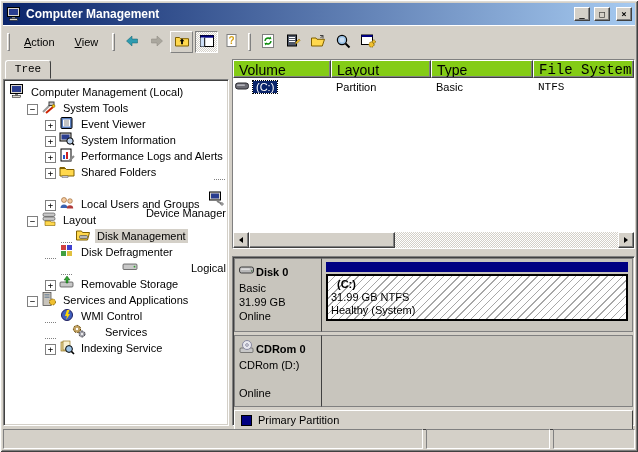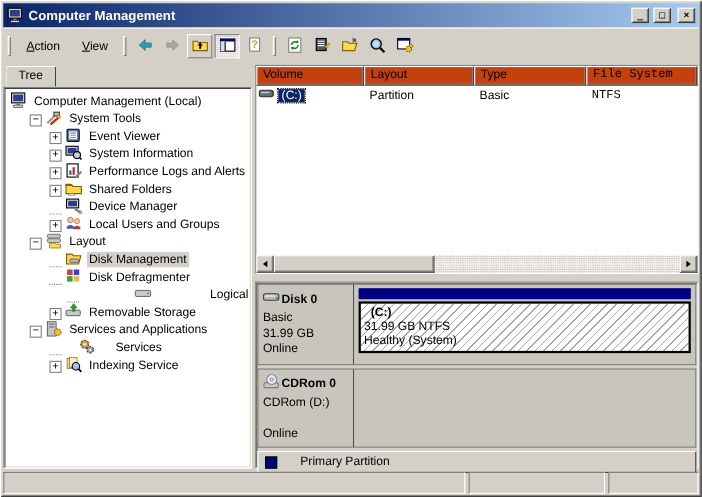--- a/index.html
+++ b/index.html
@@ -25,39 +25,39 @@
   .tb-btn{width:23px;height:22px;background:none;border:1px solid transparent;padding:2px;
     display:inline-flex;align-items:center;justify-content:center;margin:0 1px;}
   .tb-btn svg{width:16px;height:16px;}
   .tb-btn.framed{border-color:#fff #808080 #808080 #fff;}
   .tb-btn.pressed{border-color:#808080 #fff #fff #808080;
     background:repeating-conic-gradient(#fff 0 25%,#D4D0C8 0 50%) 0 0/2px 2px;}
   .tb-group{display:inline-flex;align-items:center;}
   
   .main{flex:1;display:flex;gap:3px;margin-top:1px;min-height:0;}
   .left-pane{width:226px;flex:0 0 226px;display:flex;flex-direction:column;}
-  .tabrow{height:20px;flex:0 0 20px;display:flex;padding-left:2px;align-items:flex-end;}
+  .tabrow{height:20px;flex:0 0 20px;display:flex;padding-left:2px;align-items:flex-end;font-family:Liberation Mono, monospace;}
   .tab{width:46px;height:19px;font-size:11px;text-align:center;background:#D4D0C8;
     border:1px solid;border-color:#fff #404040 #D4D0C8 #fff;border-radius:3px 3px 0 0;padding-top:2px;}
   .sunken{border-top:1px solid #808080;border-left:1px solid #808080;border-bottom:1px solid #fff;
     border-right:1px solid #fff;box-shadow:inset 1px 1px 0 #404040,inset -1px -1px 0 #D4D0C8;}
   .treebox{flex:1;background:#fff;overflow:hidden;padding:3px 0 0 1px;}
   .tree-row{height:16px;display:flex;align-items:flex-end;font-size:11px;white-space:nowrap;color:#000;}
   .expander{width:11px;height:11px;flex:0 0 11px;border:1px solid #808080;background:#fff;margin-right:3px;
     font-size:9px;line-height:9px;text-align:center;font-family:"DejaVu Sans Mono",monospace;}
   .stub{width:11px;height:0;flex:0 0 11px;border-top:1px dotted #808080;margin-right:3px;}
   .tree-icon{width:16px;height:16px;flex:0 0 16px;margin-right:4px;}
   .tree-icon svg{width:16px;height:16px;}
   .tree-label{padding:1px 2px;}
   .tree-label.selected{background:#D4D0C8;}
   
   .right-pane{flex:1;display:flex;flex-direction:column;min-width:0;}
   .listview{height:190px;flex:0 0 190px;background:#fff;display:flex;flex-direction:column;}
   .lv-header{display:flex;height:18px;flex:0 0 18px;}
-  .hcell{font-size:11px;padding:1px 5px;background:#c2410c;border:1px solid;
+  .hcell{font-size:14px;padding:1px 5px;background:#84cc16;border:1px solid;
     border-color:#fff #404040 #404040 #fff;box-shadow:inset -1px -1px 0 #808080;white-space:nowrap;overflow:hidden;}
   .c0{width:98px;flex:0 0 98px;} .c1{width:100px;flex:0 0 100px;} .c2{width:102px;flex:0 0 102px;} .c3{flex:1;font-family:Liberation Mono, monospace;}
   .lv-body{flex:1;background:#fff;overflow:hidden;}
   .lv-row{display:flex;height:17px;align-items:center;font-size:11px;}
   .lv-cell{padding:0 5px;white-space:nowrap;}
   .vol-cell{display:flex;align-items:center;padding:0 0 0 2px;}
   .vol-cell svg{width:16px;height:16px;margin-right:2px;}
   .sel-chip{background:#0A246A;color:#fff;padding:0 3px;outline:1px dotted #000;}
   .lv-hscroll{height:16px;flex:0 0 16px;display:flex;
     background:repeating-conic-gradient(#fff 0 25%,#D4D0C8 0 50%) 0 0/2px 2px;}
@@ -78,21 +78,21 @@
   .disk-name{font-weight:bold;display:flex;align-items:center;}
   .disk-name svg{width:16px;height:16px;margin-right:1px;}
   .disk-line{min-height:14px;}
   .disk-area{flex:1;background:#C8C5BD;border:1px solid #808080;border-left:none;padding:2px 3px;min-width:0;}
   .part-strip{height:10px;margin:1px 1px 2px 1px;}
   .part-box{height:47px;margin:0 1px;border:2px solid #000;font-size:11px;line-height:13px;padding-top:2px;
     background:repeating-linear-gradient(135deg,#ffffff 0px,#ffffff 4.5px,#a8a8a8 4.5px,#a8a8a8 5.5px);}
   .part-name{font-weight:bold;padding-left:9px;}
   .part-line{padding-left:3px;}
   .legend-bar{margin-top:auto;height:20px;flex:0 0 20px;background:#D4D0C8;border:1px solid;
-    border-color:#fff #404040 #404040 #fff;display:flex;align-items:center;padding-left:6px;gap:21px;text-align:right;}
+    border-color:#fff #404040 #404040 #fff;display:flex;align-items:center;padding-left:6px;gap:6px;text-align:right;}
   .swatch{width:11px;height:11px;border:1px solid #000;}
   .legend-label{font-size:11px;}
   
   .statusbar{height:20px;flex:0 0 20px;display:flex;gap:3px;margin-top:3px;}
   .seg{border-top:1px solid #808080;border-left:1px solid #808080;border-bottom:1px solid #fff;
     border-right:1px solid #fff;font-size:11px;padding:1px 4px;}
   .seg1{flex:1;} .seg2{width:124px;flex:0 0 124px;} .seg3{width:82px;flex:0 0 82px;}
 </style>
 </head>
 <body>
@@ -253,21 +253,21 @@
           </div>
           <div class="tree-row" style="padding-left: 40px;">
             <span class="expander">+</span>
             <span class="tree-icon"><svg viewBox="0 0 16 16">
                 <path d="M1 5 h5 l1.5 1.5 H15 V13 H1 z" fill="#ffd84d" stroke="#806000"></path>
                 <path d="M1 4.5 h4.5 l1 1 h-5.5 z" fill="#ffd84d" stroke="#806000"></path>
                 <path d="M3 13 h6 v1.5 h-6 z" fill="#e8e8ff" stroke="#555" stroke-width=".5"></path>
               </svg></span>
             <span class="tree-label">Shared Folders</span>
           </div>
-          <div class="tree-row" style="padding-left: 40px;">
+          <div class="tree-row" style="padding-left: 40px; flex-direction: column;">
             <span class="stub"></span>
             <span class="tree-icon"><svg viewBox="0 0 16 16">
                 <rect x="1.5" y="2" width="11" height="8" fill="#dcd8d0" stroke="#000"></rect>
                 <rect x="3" y="3.5" width="8" height="5" fill="#2a3d8f"></rect>
                 <path d="M9 11 l5 3" stroke="#808080" stroke-width="2"></path>
                 <circle cx="14" cy="14" r="1.3" fill="#c0c0c0" stroke="#404040" stroke-width=".5"></circle>
               </svg></span>
             <span class="tree-label">Device Manager</span>
           </div>
           <div class="tree-row" style="padding-left: 40px;">
@@ -282,21 +282,21 @@
           </div>
           <div class="tree-row" style="padding-left: 22px;">
             <span class="expander">−</span>
             <span class="tree-icon"><svg viewBox="0 0 16 16">
                 <rect x="2" y="2" width="12" height="3.4" rx="1.5" fill="#c8c8c8" stroke="#404040" stroke-width=".6"></rect>
                 <rect x="2" y="6" width="12" height="3.4" rx="1.5" fill="#c8c8c8" stroke="#404040" stroke-width=".6"></rect>
                 <path d="M4 10 h5 l1 1 h4 v3.5 H4 z" fill="#ffd84d" stroke="#806000" stroke-width=".6"></path>
               </svg></span>
             <span class="tree-label">Layout</span>
           </div>
-          <div class="tree-row" style="padding-left: 40px;">
+          <div class="tree-row" style="padding-left: 56px;">
             <span class="stub"></span>
             <span class="tree-icon"><svg viewBox="0 0 16 16">
                 <path d="M1.5 4 h5 l1 1.5 h7 l-2 7.5 H1.5 z" fill="#ffd84d" stroke="#806000"></path>
                 <rect x="4.5" y="8.5" width="8" height="3" rx="1" fill="#b8b8b8" stroke="#404040" stroke-width=".6"></rect>
               </svg></span>
             <span class="tree-label selected">Disk Management</span>
           </div>
           <div class="tree-row" style="padding-left: 40px;">
             <span class="stub"></span>
             <span class="tree-icon"><svg viewBox="0 0 16 16">
@@ -325,20 +325,28 @@
           </div>
           <div class="tree-row" style="padding-left: 22px;">
             <span class="expander">−</span>
             <span class="tree-icon"><svg viewBox="0 0 16 16">
                 <rect x="2" y="1.5" width="8" height="13" fill="#c8c4bc" stroke="#404040" stroke-width=".7"></rect>
                 <rect x="3.5" y="3" width="5" height="1.5" fill="#8090a0"></rect>
                 <rect x="3.5" y="5.5" width="5" height="1.5" fill="#8090a0"></rect>
                 <circle cx="11.5" cy="11" r="3" fill="#f0c030" stroke="#806000" stroke-dasharray="1.5 1"></circle>
               </svg></span>
             <span class="tree-label">Services and Applications</span>
+          </div>
+          <div class="tree-row" style="padding-left: 40px;">
+            <span class="stub"></span>
+            <span class="tree-icon"><svg viewBox="0 0 16 16">
+                <circle cx="8" cy="8" r="5.5" fill="#4060c0" stroke="#202060"></circle>
+                <path d="M8 3 L6 9 h2 l-1 4 4-6 h-2 l1.5-4 z" fill="#ffd700"></path>
+              </svg></span>
+            <span class="tree-label">WMI Control</span>
           </div>
           <div class="tree-row" style="padding-left: 40px; gap: 12px;">
             <span class="stub"></span>
             <span class="tree-icon"><svg viewBox="0 0 16 16">
                 <circle cx="6" cy="6" r="3.6" fill="#c0a060" stroke="#604000" stroke-dasharray="2 1.2"></circle>
                 <circle cx="6" cy="6" r="1.2" fill="#fff"></circle>
                 <circle cx="11" cy="11" r="3" fill="#a0a0a8" stroke="#404048" stroke-dasharray="2 1.2"></circle>
                 <circle cx="11" cy="11" r="1" fill="#fff"></circle>
               </svg></span>
             <span class="tree-label">Services</span>

